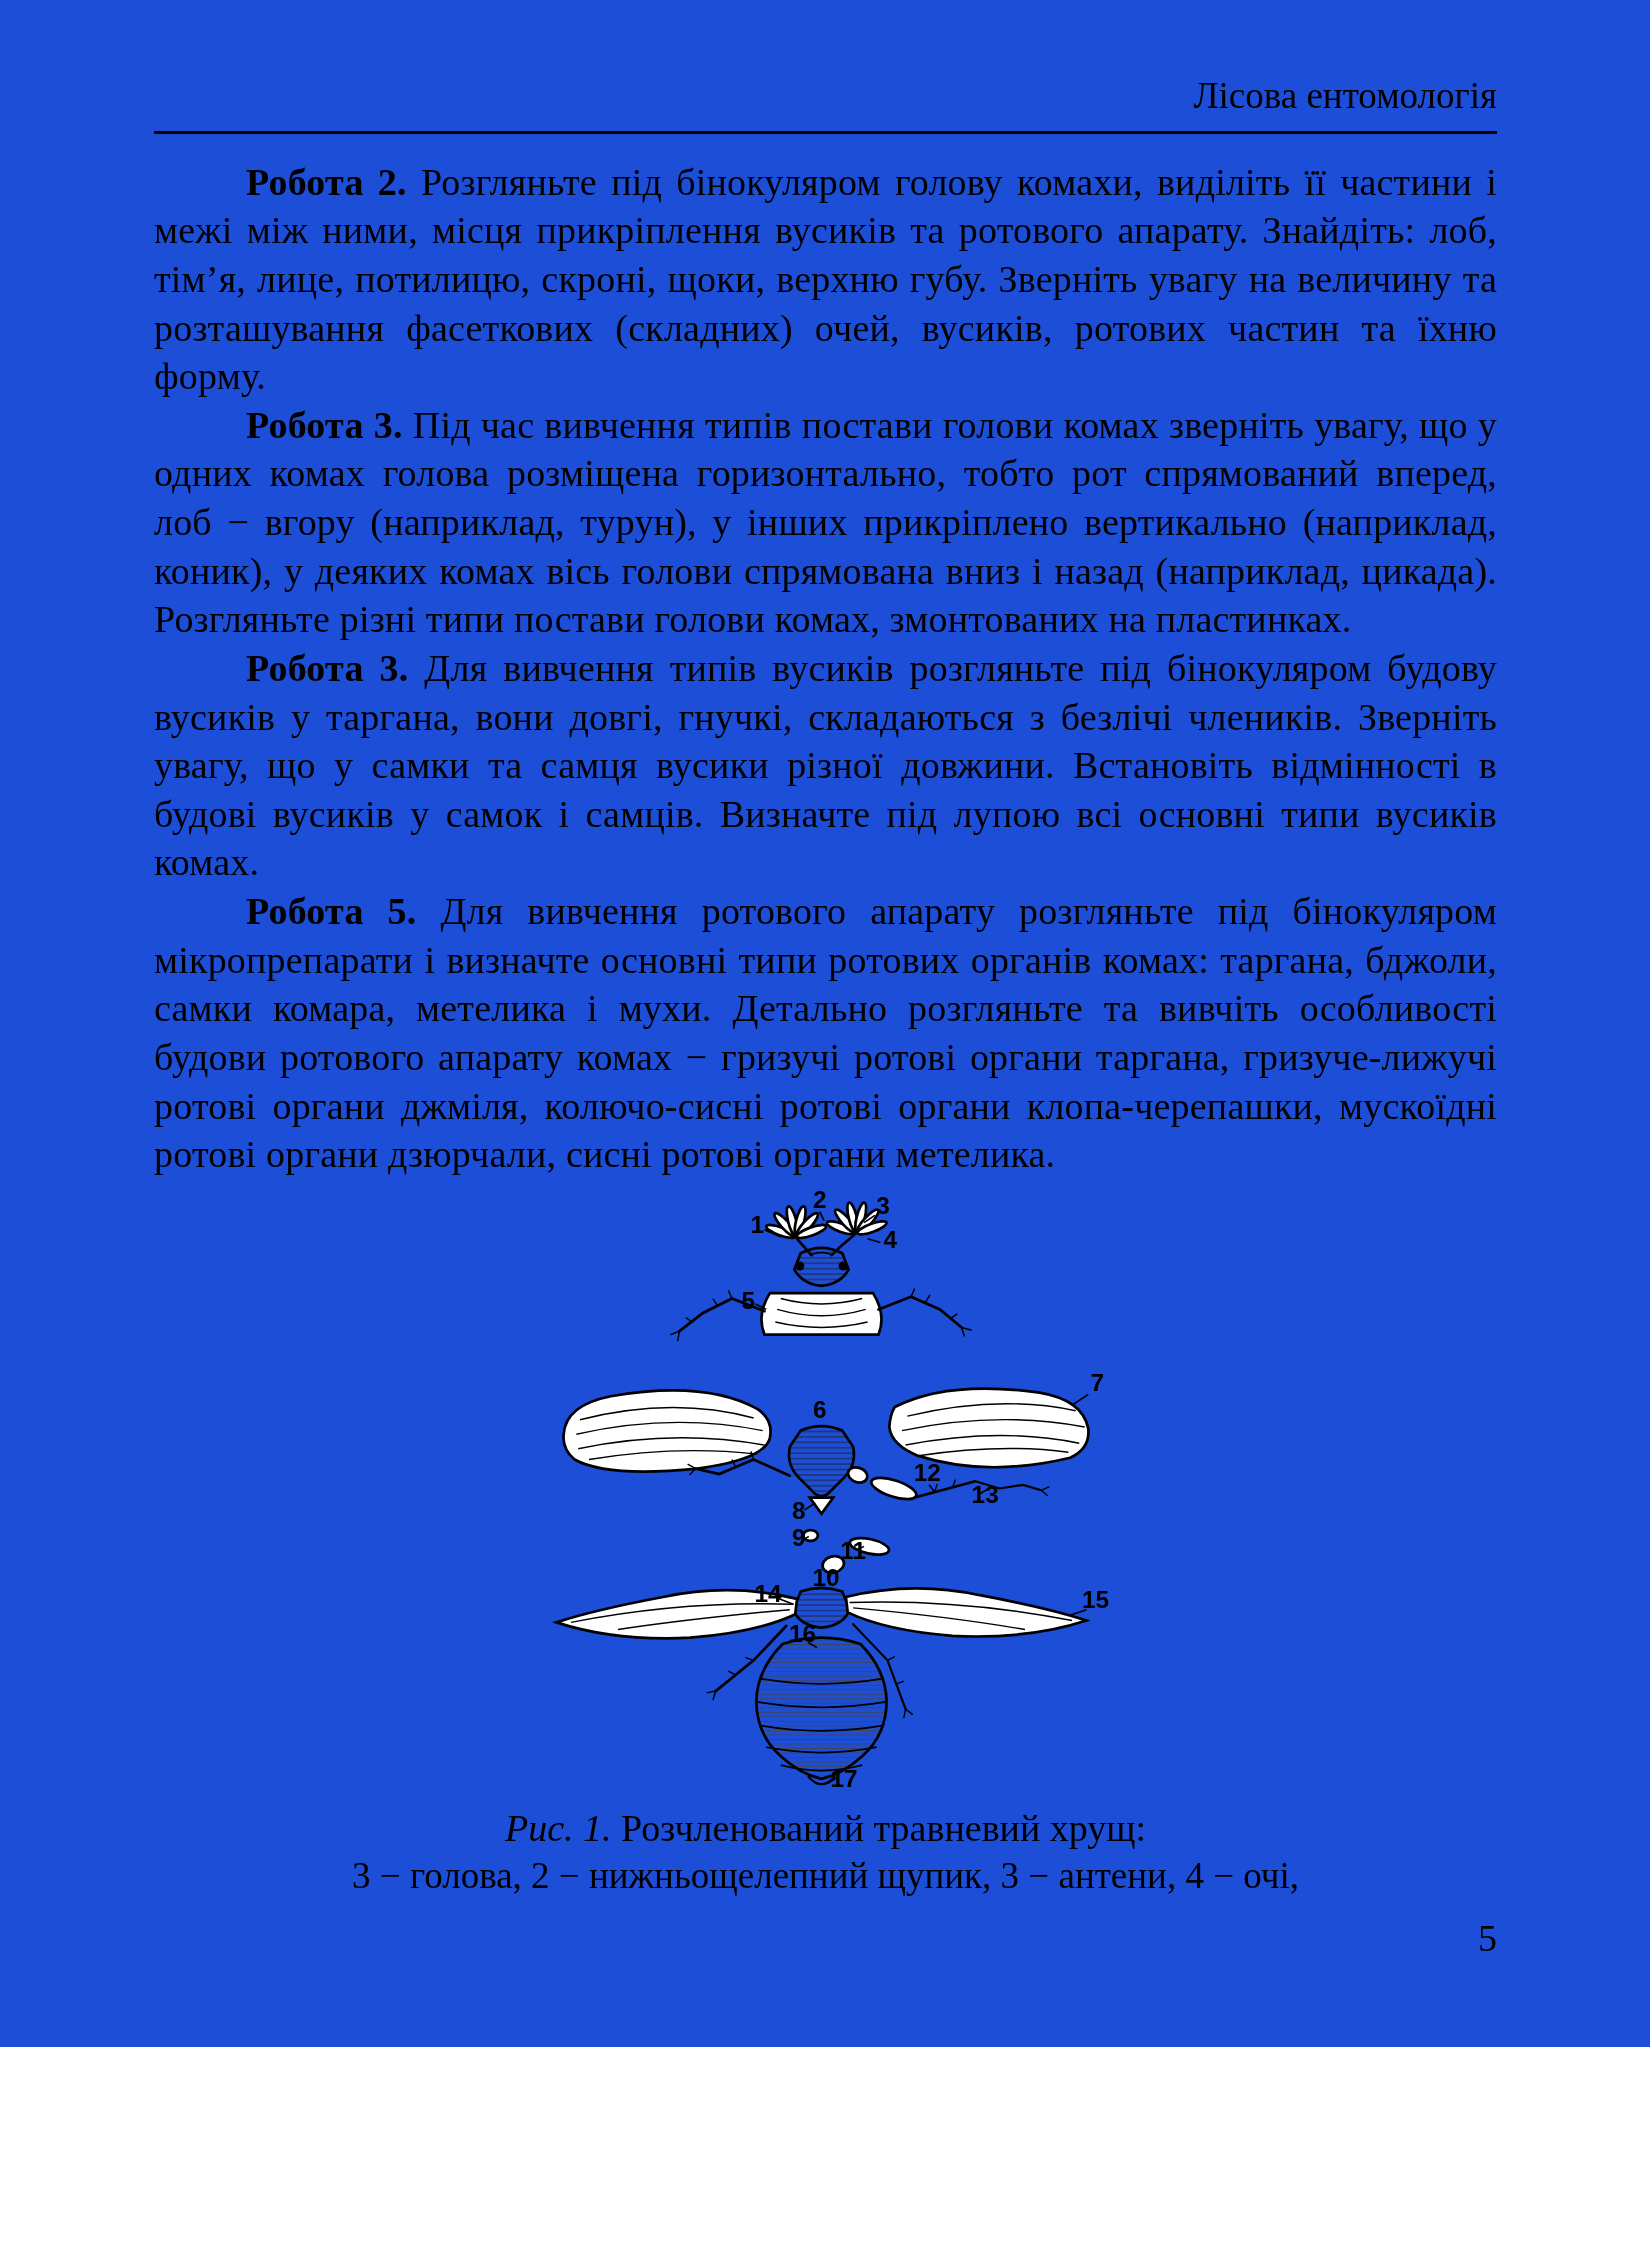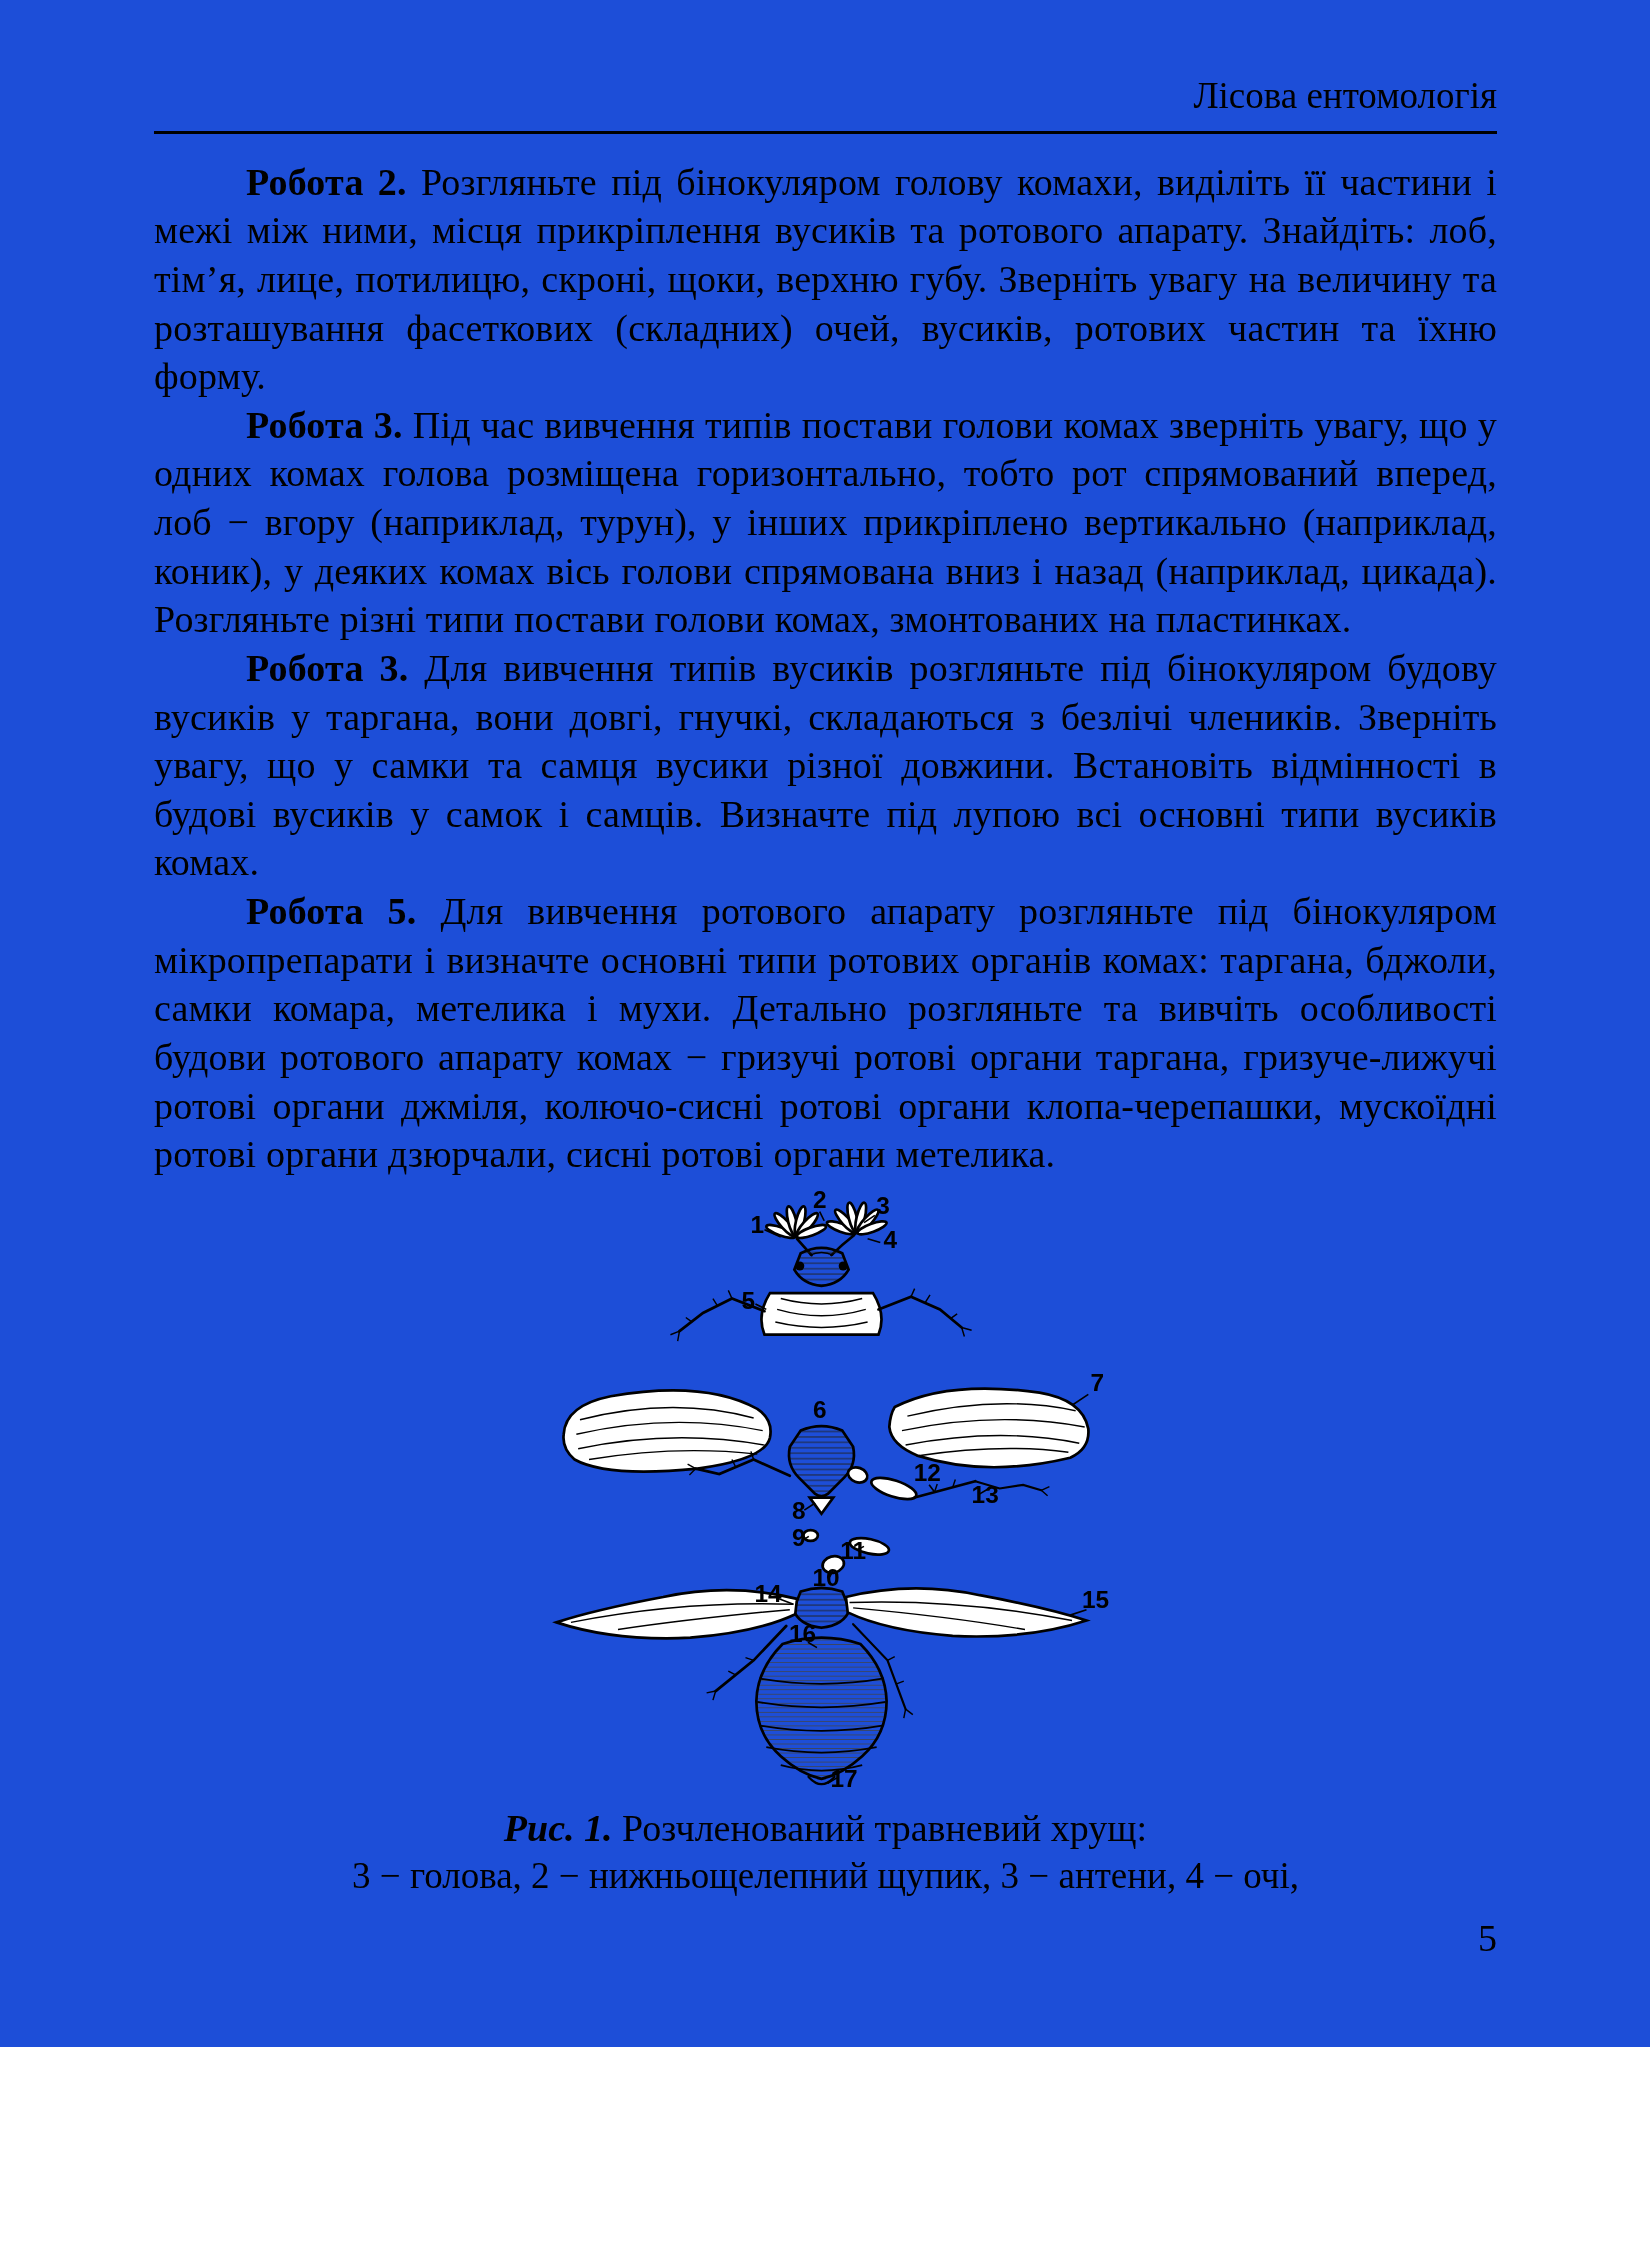--- a/index.html
+++ b/index.html
@@ -34,21 +34,21 @@
     text-align: center;
     margin-top: 11px;
   }
   .figure-wrap svg { display: inline-block; }
   .caption {
     text-align: center;
     font-size: 38px;
     line-height: 1.25;
     margin-top: 5.4px;
   }
-  .caption .cap-lead { font-weight: bold; font-style: italic; }
+  .caption .cap-lead { font-weight: normal; font-style: italic; }
   .legend {
     text-align: center;
     font-size: 37px;
     line-height: 1.27;
   }
   .page-number {
     text-align: right;
     font-size: 38px;
     margin-top: 16.3px;
   }

